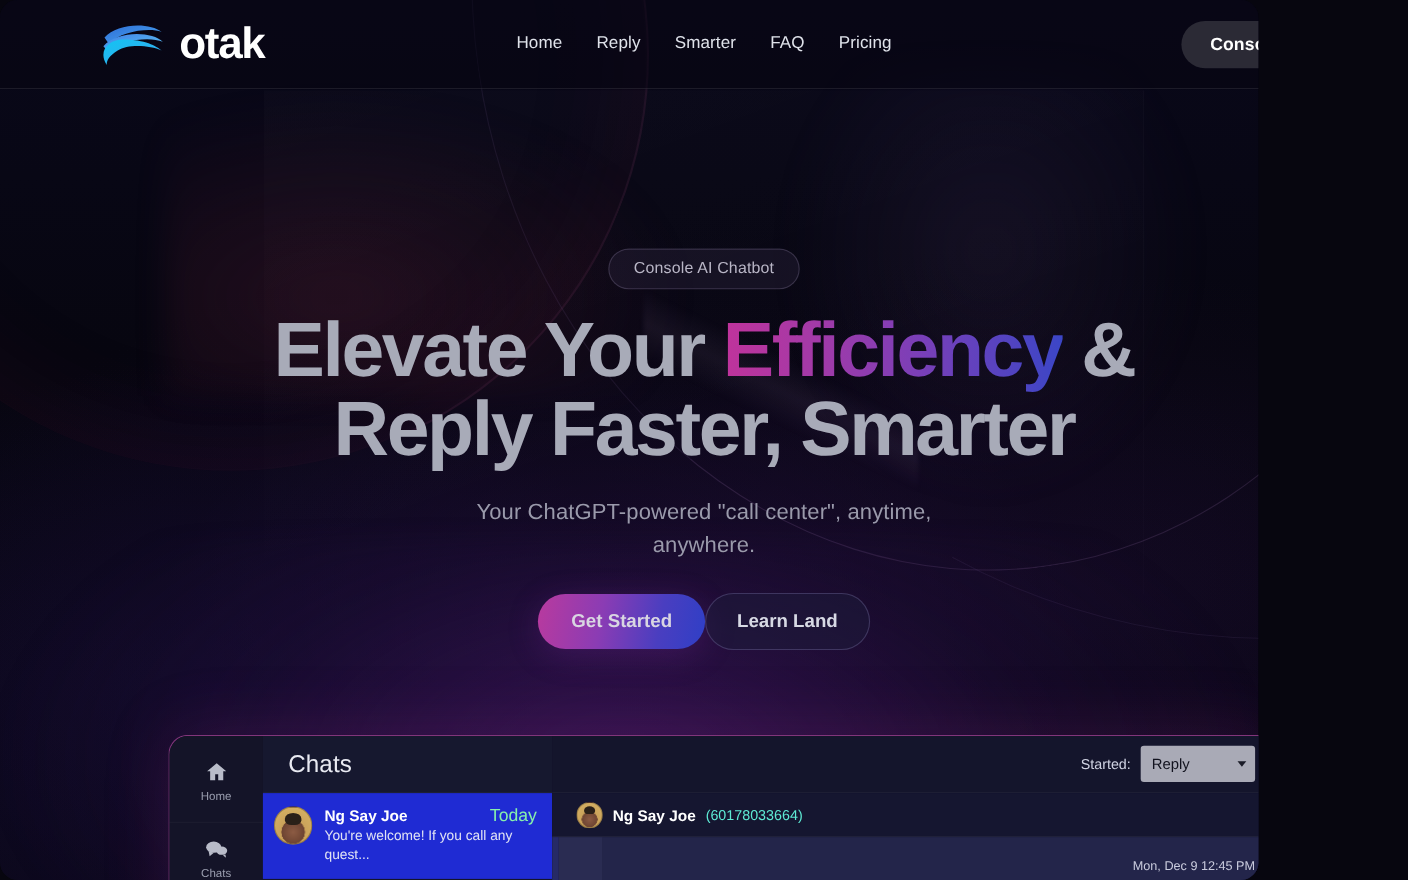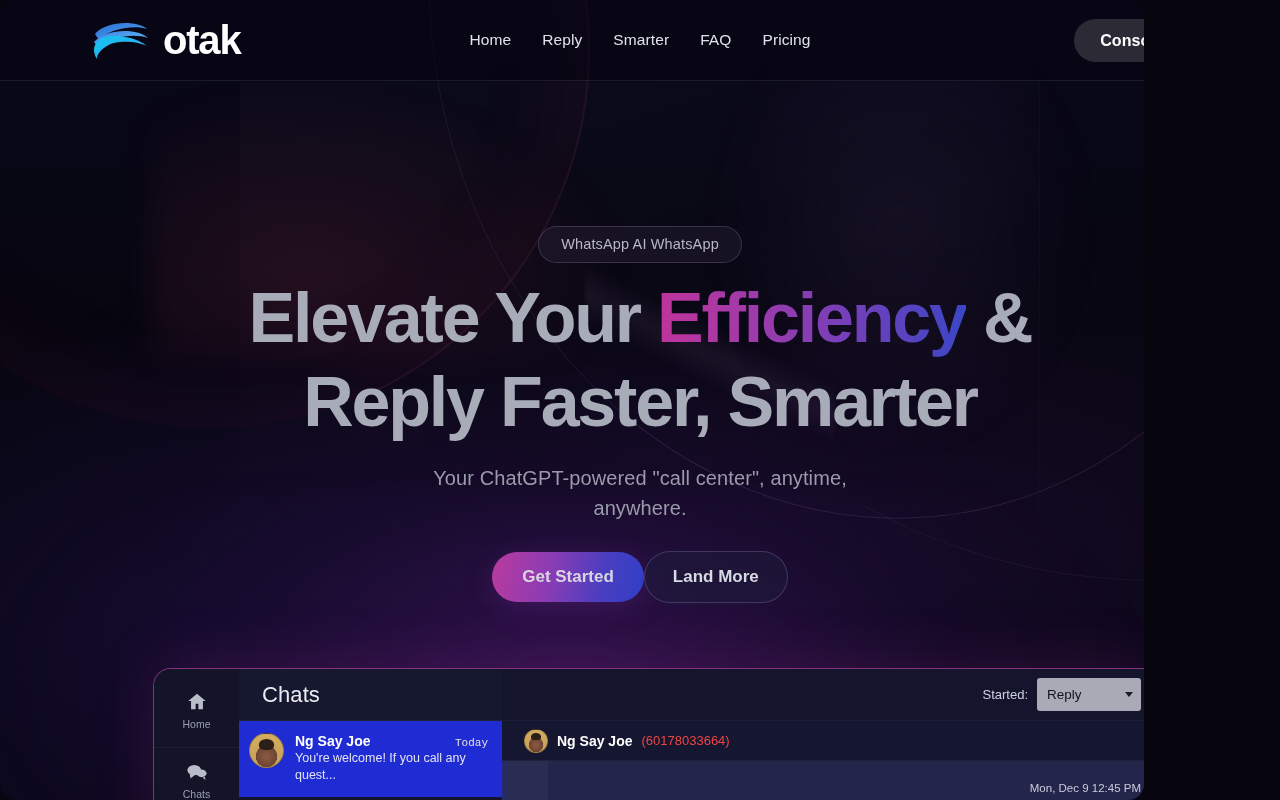--- a/index.html
+++ b/index.html
@@ -111,21 +111,21 @@
     border:1px solid rgba(180,170,210,.22);
     background:rgba(40,34,58,.42);
     color:#b9b6c6; font-size:14.5px; letter-spacing:.15px; cursor:pointer;
   }
 
   .headline {
     margin-top:20px;
     font-size:70px; font-weight:700; line-height:1.0;
     letter-spacing:-2.2px; color:#a8abb8;
   }
-  .headline .l2 { display:block; margin-top:14px; }
+  .headline .l2 { display:block; margin-top:2px; }
   .grad-word {
     background:linear-gradient(90deg,#c0339b 0%,#a23aa8 28%,#7a3fb8 58%,#3b46c6 100%);
     -webkit-background-clip:text; background-clip:text;
     -webkit-text-fill-color:transparent; color:transparent;
   }
 
   .subtitle {
     margin:26px auto 0; width:470px;
     font-size:20px; line-height:1.5; color:#9a9aab; letter-spacing:.1px;
   }
@@ -185,21 +185,21 @@
     border:1px solid rgba(0,0,0,.25);
     position:relative; overflow:hidden;
   }
   .avatar::after{
     content:""; position:absolute; left:26%; top:14%; width:48%; height:34%;
     border-radius:50% 50% 40% 40%; background:#2a2018;
   }
   .chat-meta { flex:1; min-width:0; }
   .chat-top { display:flex; justify-content:space-between; align-items:baseline; }
   .chat-name { font-size:14px; font-weight:700; color:#fff; }
-  .chat-time { font-size:11px; color:#e5e5e5;font-family:Liberation Mono, monospace; }
+  .chat-time { font-size:16px; color:#86efac; }
   .chat-prev { font-size:12.5px; color:#e1e3f4; line-height:1.32; margin-top:1px; }
 
   .mock-main { flex:1; background:#12132a; display:flex; flex-direction:column; }
   .mock-top {
     height:52px; display:flex; align-items:center; justify-content:flex-end;
     padding-right:18px; gap:9px; border-bottom:1px solid rgba(255,255,255,.04);
     background:#14152c;
   }
   .acct-label { font-size:13px; color:#cfd2e2; }
   .acct-select {
@@ -208,21 +208,21 @@
     padding:0 8px 0 10px; font-size:13.5px; color:#12131f; cursor:pointer;
   }
   .caret { width:0; height:0; border-left:4.5px solid transparent; border-right:4.5px solid transparent; border-top:5.5px solid #1a1b27; }
 
   .conv-head {
     height:40px; display:flex; align-items:center; gap:9px; padding-left:22px;
     border-bottom:1px solid rgba(255,255,255,.05); background:#151630;
   }
   .conv-av { width:24px; height:24px; flex:0 0 24px; }
   .conv-name { font-size:14px; font-weight:700; color:#fff; }
-  .conv-phone { font-size:13px; color:#ef4444; }
+  .conv-phone { font-size:13px; color:#5eead4; }
 
   .conv-body { flex:1; display:flex; background:#12132a; }
   .conv-rail { width:6px; background:#262a66; }
   .conv-gut { width:40px; background:#2a2c52; }
   .msg-wrap { flex:1; background:#23254a; padding:8px 18px 0 10px; }
   .msg-text { font-size:13px; color:#e7e8f4; }
   .msg-time { font-size:11.5px; color:#c9cbdd; text-align:right; margin-top:13px; }
 </style>
 </head>
 <body>
@@ -271,32 +271,32 @@
       <a href="#">Reply</a>
       <a href="#">Smarter</a>
       <a href="#">FAQ</a>
       <a href="#">Pricing</a>
     </nav>
 
     <button class="console-btn">Console</button>
   </header>
 
   <section class="hero">
-    <div class="badge">WhatsApp AI WhatsApp</div>
+    <div class="badge">Console AI Chatbot</div>
 
     <h1 class="headline">
       <span>Elevate Your </span><span class="grad-word">Efficiency</span><span> &amp;</span>
       <span class="l2">Reply Faster, Smarter</span>
     </h1>
 
     <p class="subtitle">Your ChatGPT-powered "call center", anytime, anywhere.</p>
 
     <div class="cta-row">
       <button class="btn-primary">Get Started</button>
-      <button class="btn-secondary">Land More</button>
+      <button class="btn-secondary">Learn Land</button>
     </div>
   </section>
 
   <div class="mockup">
     <div class="mock-inner">
 
       <div class="mock-side">
         <div class="side-item">
           <svg viewBox="0 0 24 24">
               <path d="M12 3 2.5 11h3v9h5v-6h3v6h5v-9h3z"></path>

